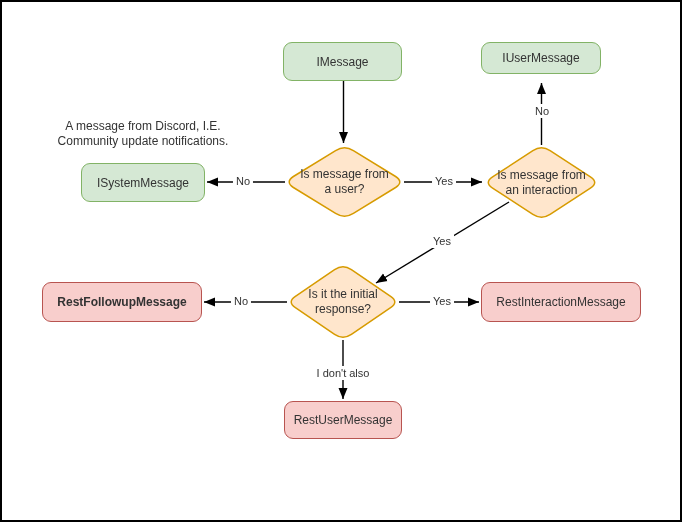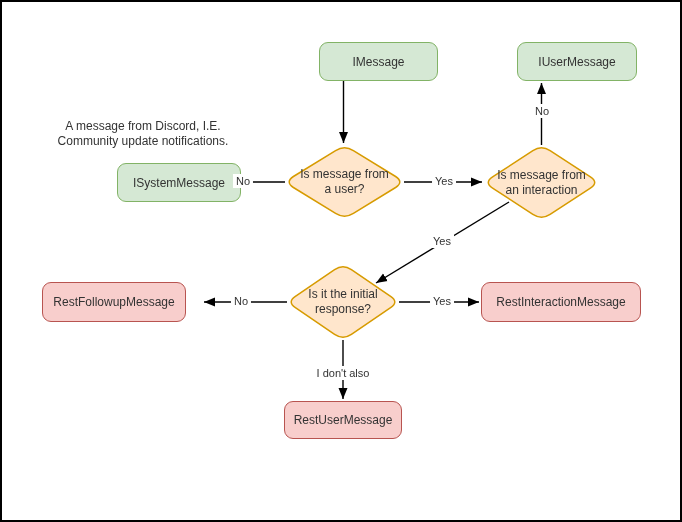--- a/index.html
+++ b/index.html
@@ -27,21 +27,21 @@
   .node {
     position: absolute;
     display: flex;
     align-items: center;
     justify-content: center;
     border-radius: 9px;
     font-size: 12px;
     text-align: center;
     line-height: 14px;
   }
-  .node.green { background: var(--green-fill, #d5e8d4); border: 1.5px solid var(--green-stroke, #82b366); margin-left: 36px; }
+  .node.green { background: var(--green-fill, #d5e8d4); border: 1.5px solid var(--green-stroke, #82b366); }
   .node.red   { background: var(--red-fill, #f8cecc);   border: 1.5px solid var(--red-stroke, #b85450); }
   .diamond-label {
     position: absolute;
     transform: translate(-50%, -50%);
     text-align: center;
     font-size: 12px;
     line-height: 15px;
     white-space: pre-line;
     pointer-events: none;
   }
@@ -86,27 +86,27 @@
     <line x1="539.5" y1="143" x2="539.5" y2="81" marker-end="url(#arrowhead)"></line>
     <line x1="507" y1="200" x2="374" y2="281" marker-end="url(#arrowhead)"></line>
     <line x1="285" y1="300" x2="202" y2="300" marker-end="url(#arrowhead)"></line>
     <line x1="397" y1="300" x2="477" y2="300" marker-end="url(#arrowhead)"></line>
     <line x1="341" y1="338" x2="341" y2="397" marker-end="url(#arrowhead)"></line>
   </svg>
 
   <div class="node green" style="left:281px; top:40px; width:119px; height:39px;">
     <span>IMessage</span>
   </div>
-  <div class="node green" style="left:479px; top:40px; width:120px; height:39px;">
+  <div class="node green" style="left:479px; top:40px; width:120px; height:32px;">
     <span>IUserMessage</span>
   </div>
   <div class="node green" style="left:79px; top:161px; width:124px; height:39px;">
     <span>ISystemMessage</span>
   </div>
-  <div class="node red" style="left:40px; top:280px; width:144px; height:40px;">
+  <div class="node red" style="left:40px; top:280px; width:160px; height:40px;font-weight:bold;">
     <span>RestFollowupMessage</span>
   </div>
   <div class="node red" style="left:479px; top:280px; width:160px; height:40px;">
     <span>RestInteractionMessage</span>
   </div>
   <div class="node red" style="left:282px; top:399px; width:118px; height:38px;">
     <span>RestUserMessage</span>
   </div>
 
   <div class="diamond-label" style="left:342.5px; top:180px;">Is message from

